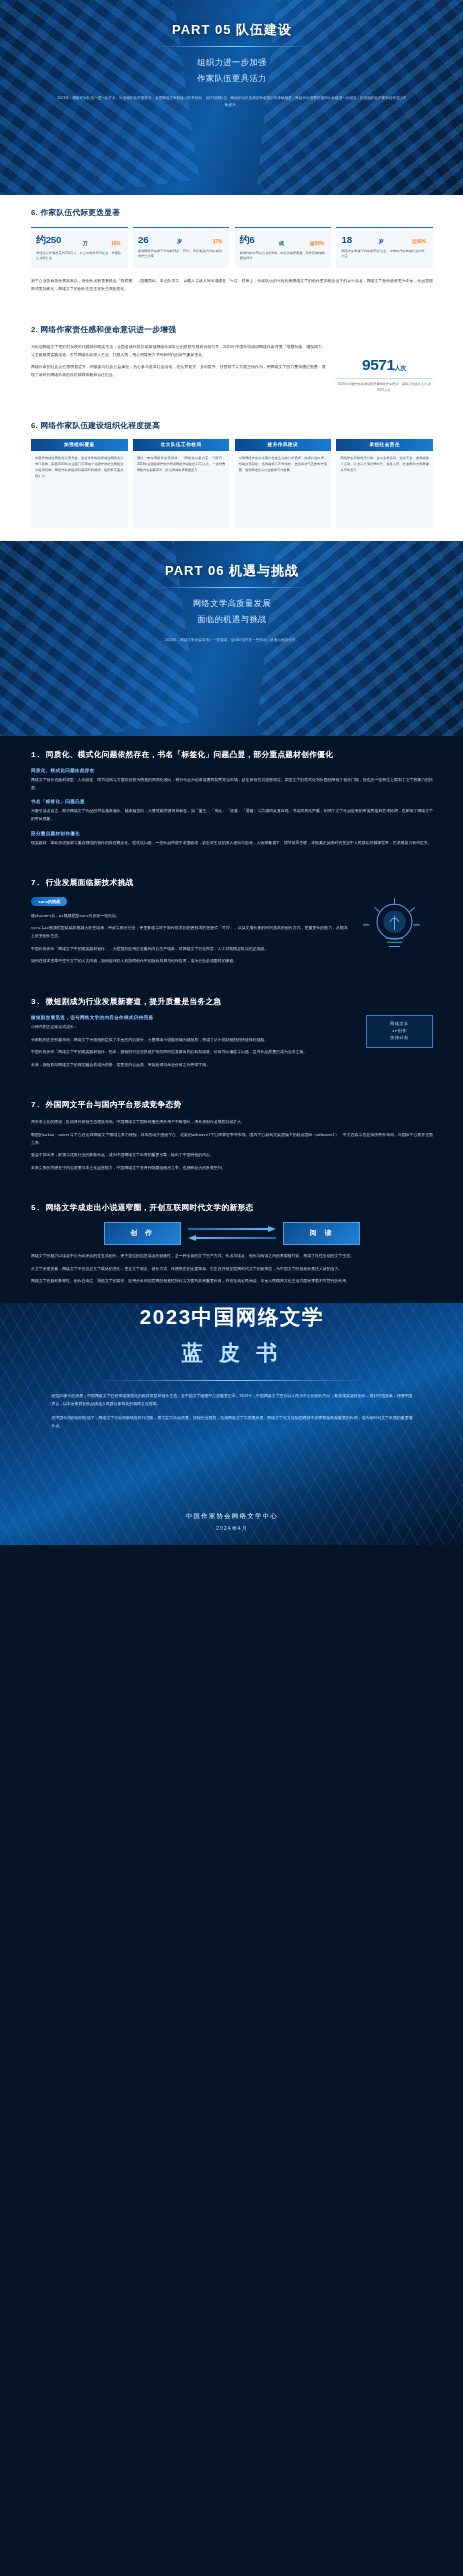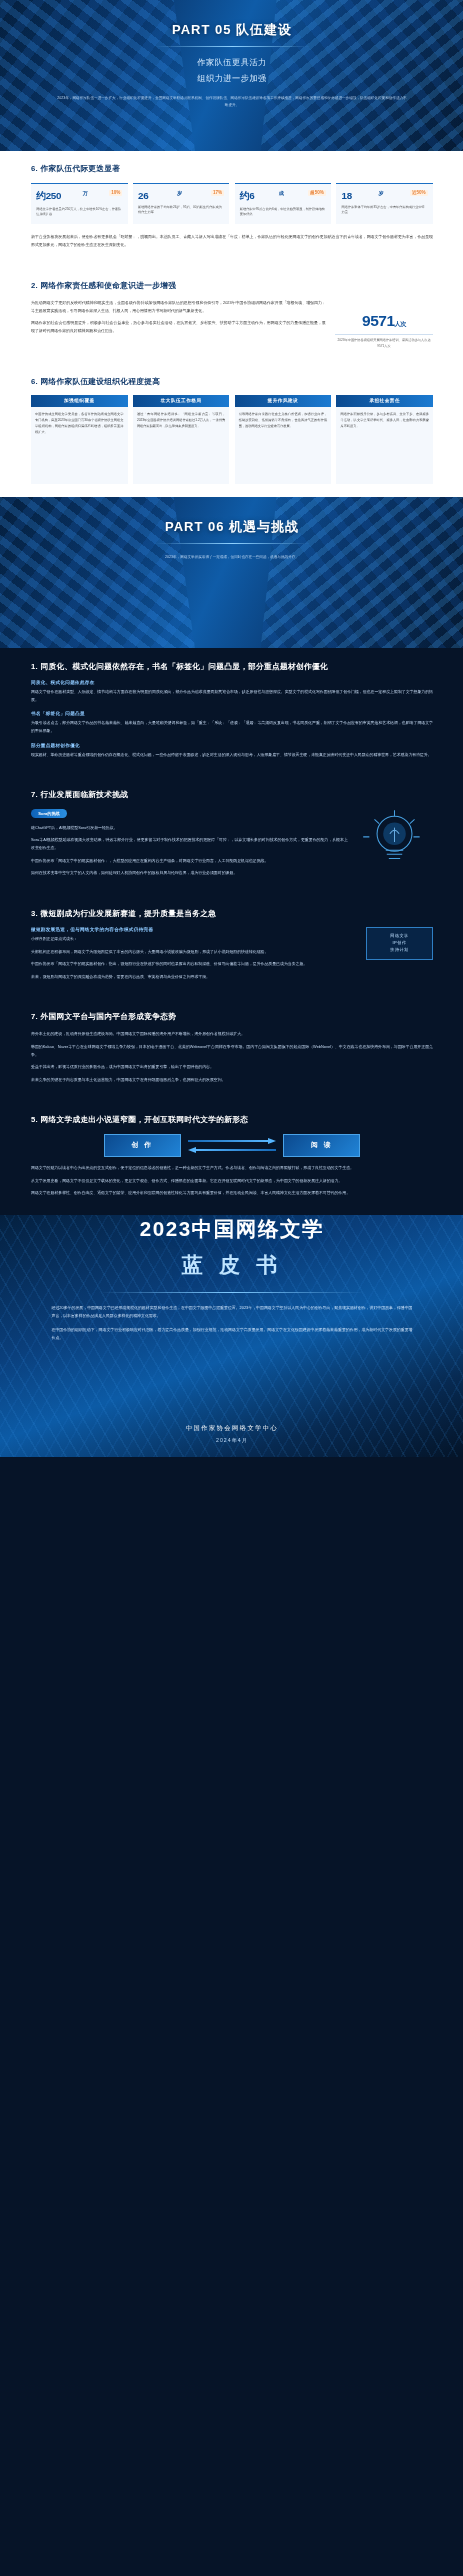--- a/index.html
+++ b/index.html
@@ -12,21 +12,21 @@
   .page {
     width: 464px;
     position: relative;
     overflow: hidden;
   }
 
   
   .banner {
     position: relative;
     width: 464px;
-    height: 151px;
+    height: 195px;
     background:
       linear-gradient(115deg, #05203f 0%, #0a3a72 28%, #0f5ca8 48%, #0a3a72 68%, #051a33 100%);
     overflow: hidden;
   }
   .banner::before {
     content: "";
     position: absolute;
     left: -31px; top: -20.6px;
     width: 216px; height: 216px;
     background:
@@ -81,20 +81,21 @@
 
   
   .content {
     padding: 13.4px 31px 13.4px 31px;
     background: #ffffff;
     color: #1a1a1a;
   }
   .content.dark {
     background: transparent;
     color: #dbe9fb;
+    font-family: Liberation Mono, monospace;
   }
   .h2 {
     font-size: 7.7px;
     font-weight: bold;
     color: #123a6b;
     margin: 0 0 8.2px 0;
     letter-spacing: 0.3px;
   }
   .content.dark .h2 { color: #ffffff; }
   .para {
@@ -114,21 +115,21 @@
   }
   .stat {
     flex: 1;
     background: #f4f8fd;
     border-top: 1.5px solid #1a6fc4;
     padding: 6.2px 5.2px 6.2px 5.2px;
     position: relative;
   }
   .stat-row {
     display: flex;
-    align-items: flex-start;
+    align-items: flex-end;
     justify-content: space-between;
     margin-bottom: 4.1px;
   }
   .stat-num {
     font-size: 9.8px;
     font-weight: bold;
     color: #0d4f99;
     letter-spacing: -0.3px;
   }
   .stat-pct {
@@ -370,22 +371,22 @@
 </style>
 </head>
 <body>
 
 <div class="page">
 
   <div class="banner">
     <div class="banner-inner">
       <div class="banner-kicker">PART 05 队伍建设</div>
       <div class="banner-rule"></div>
+      <div class="banner-sub">组织力进一步加强</div>
       <div class="banner-sub">作家队伍更具活力</div>
-      <div class="banner-sub">组织力进一步加强</div>
       <div class="banner-desc">2023年，网络作家队伍一进一步扩大，行业组织化程度提升，全国网络文学联络员联系机制、创作说课队伍、网络作家队伍建设等各项工作持续推进，网络作家的责任感和使命感进一步增强，队伍组织化程度和创作活力不断提升。</div>
     </div>
   </div>
 
   <div class="content">
     <div class="h2">6. 作家队伍代际更迭显著</div>
 
     <div class="stats">
       <div class="stat">
         <div class="stat-row">
@@ -459,20 +460,22 @@
         <div class="pillar-head">承担社会责任</div>
         <div class="pillar-body">网络作家积极投身公益，参与乡村振兴、文化下乡、志愿服务等活动，以文学之笔记录时代、服务人民，社会影响力和美誉度不断提升。</div>
       </div>
     </div>
   </div>
 
   <div class="banner">
     <div class="banner-inner">
       <div class="banner-kicker">PART 06 机遇与挑战</div>
       <div class="banner-rule"></div>
+      <div class="banner-sub">网络文学高质量发展</div>
+      <div class="banner-sub">面临的机遇与挑战</div>
       <div class="banner-desc">2023年，网络文学发展取得了一定成绩，但同时也存在一些问题，机遇与挑战并存。</div>
     </div>
   </div>
 
   <div class="content dark">
     <div class="h2">1. 同质化、模式化问题依然存在，书名「标签化」问题凸显，部分重点题材创作僵化</div>
 
     <div class="subhead">同质化、模式化问题依然存在</div>
     <div class="para">网络文学创作在题材类型、人物设定、情节结构等方面存在较为明显的同质化倾向，部分作品为追求流量而刻意迎合市场，缺乏原创性与思想深度。类型文学的模式化写作固然降低了创作门槛，但也在一定程度上限制了文学想象力的拓展。</div>
 

